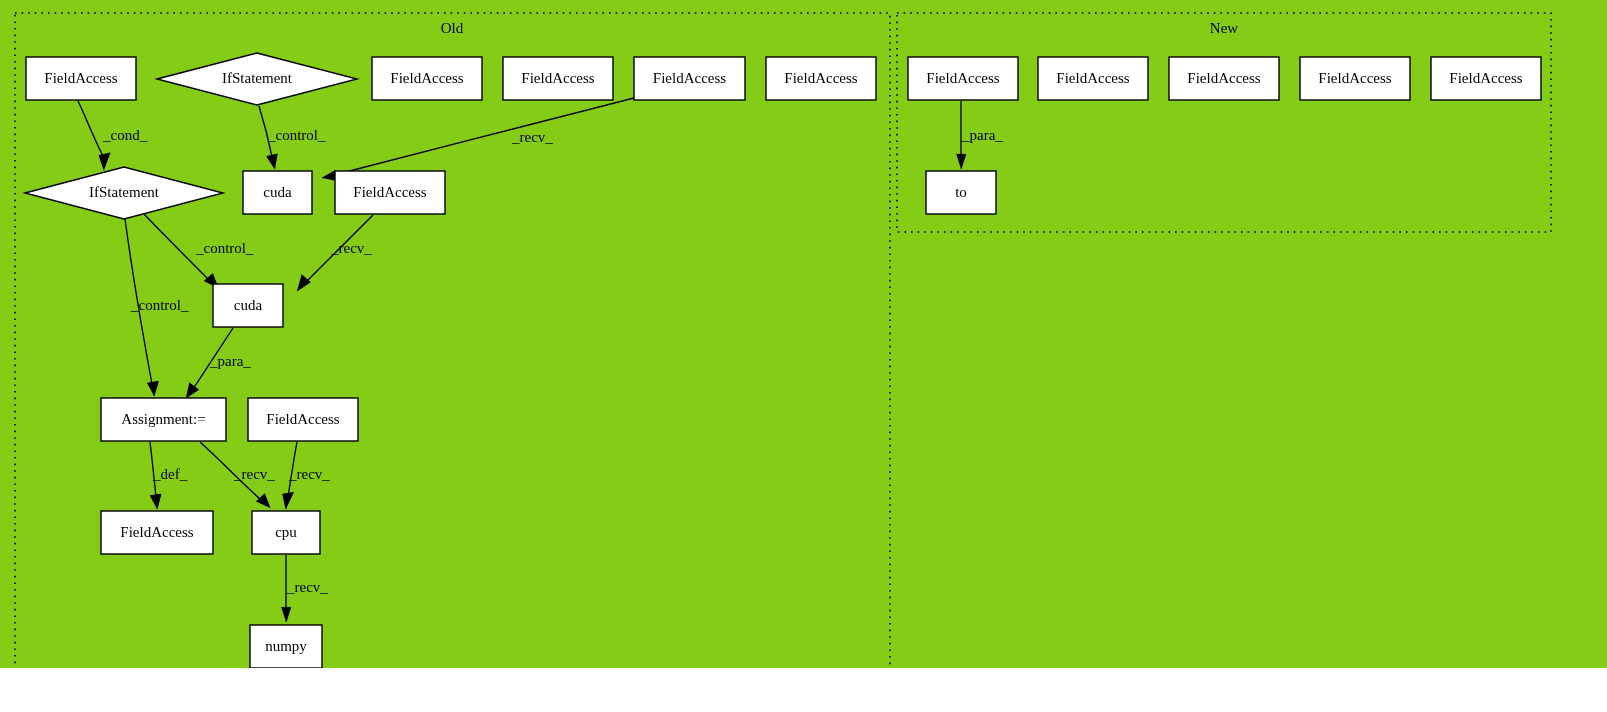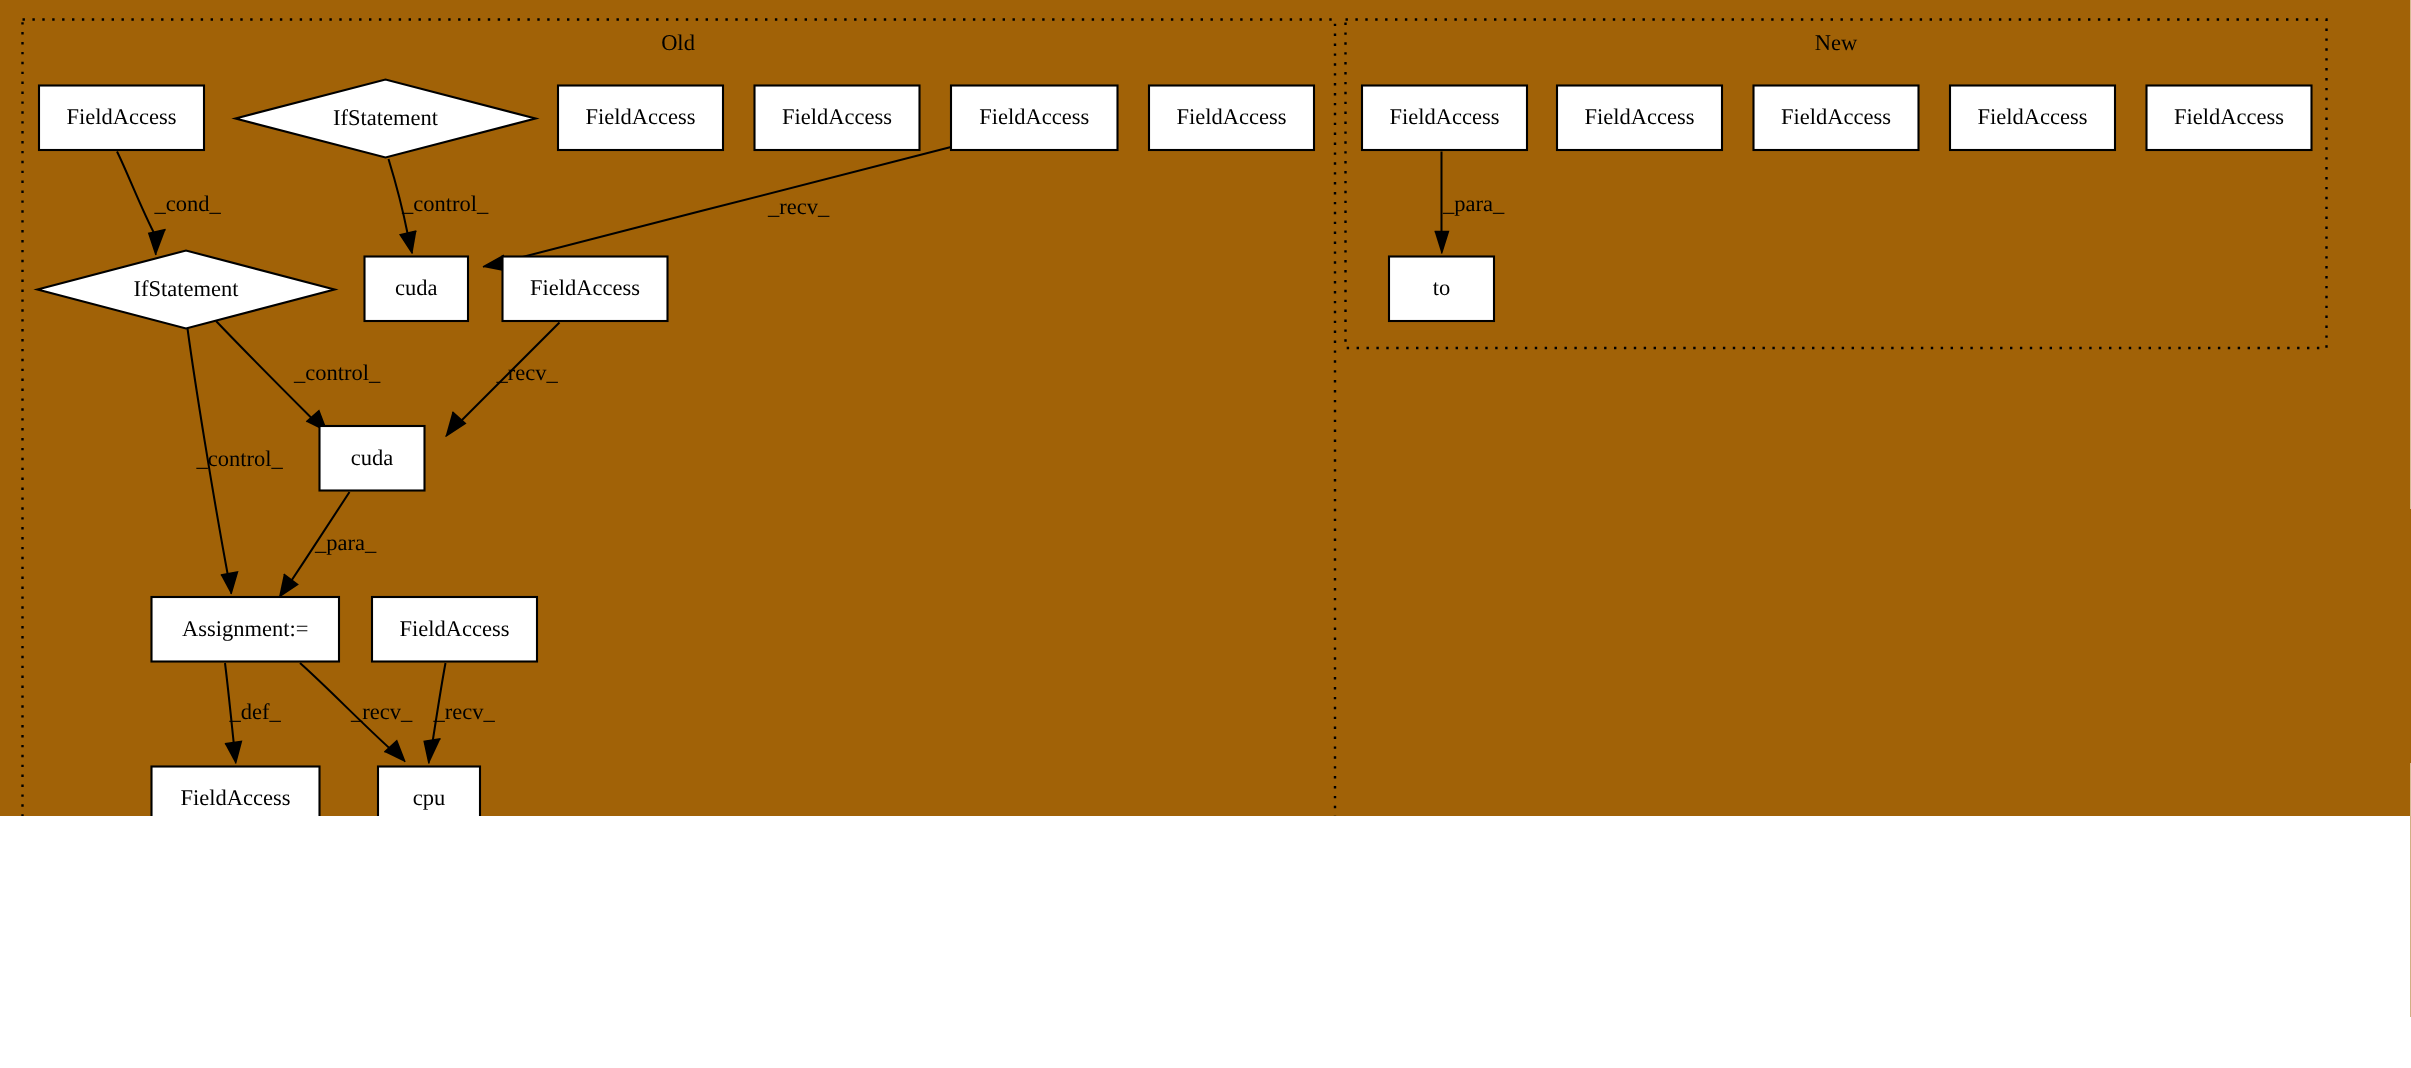--- a/index.html
+++ b/index.html
@@ -3,22 +3,22 @@
 <meta charset="utf-8">
 <style>
   html, body {
     margin: 0;
     padding: 0;
     background: #ffffff;
   }
   #canvas-root {
     position: relative;
     width: 1607px;
-    height: 544px;
-    background: #a16207;
+    height: 668px;
+    background: #84cc16;
     font-family: "Liberation Serif", "DejaVu Serif", serif;
     overflow: hidden;
   }
   svg#graph {
     display: block;
     width: 1607px;
     height: 712px;
   }
   .cluster-box {
     fill: none;

